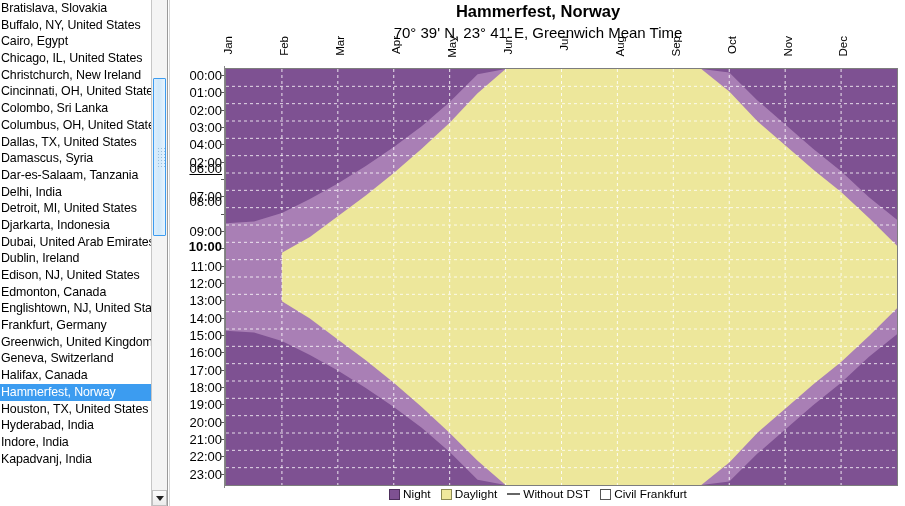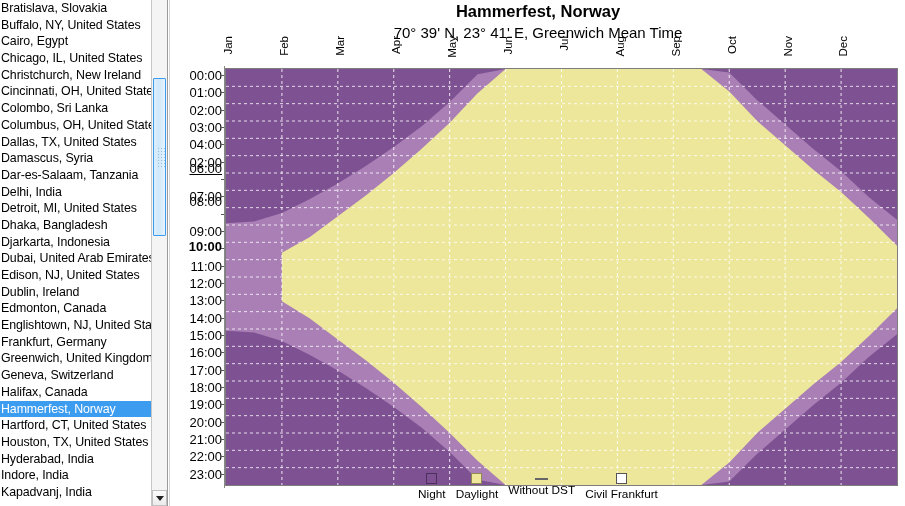--- a/index.html
+++ b/index.html
@@ -122,21 +122,21 @@
   #y-axis-line{
     position:absolute;left:54px;top:66px;width:1px;height:422px;background:#888;
   }
 
   
   #legend{
     position:absolute;left:0;bottom:5px;width:736px;
     display:flex;justify-content:center;align-items:center;
     gap:10px;font-size:11.8px;color:#000;
   }
-  .leg-item{display:flex;align-items:center;gap:3px;white-space:nowrap;flex-direction:column;}
+  .leg-item{display:flex;align-items:center;gap:3px;white-space:nowrap;}
   .sw{width:11px;height:11px;border:1px solid #333;box-sizing:border-box;display:inline-block;}
   .sw-night{background:#7E5192;border-color:#4d2f5c;}
   .sw-day{background:#EFE89C;border-color:#8d8a52;}
   .sw-twi{background:#ffffff;border-color:#555;}
   .sw-dst{
     width:13px;height:0;border:0;border-top:2px solid #666;display:inline-block;
     position:relative;top:0px;
   }
 </style>
 </head>
@@ -152,33 +152,31 @@
         <li class="city-item">Chicago, IL, United States</li>
         <li class="city-item">Christchurch, New Ireland</li>
         <li class="city-item">Cincinnati, OH, United States</li>
         <li class="city-item">Colombo, Sri Lanka</li>
         <li class="city-item">Columbus, OH, United States</li>
         <li class="city-item">Dallas, TX, United States</li>
         <li class="city-item">Damascus, Syria</li>
         <li class="city-item">Dar-es-Salaam, Tanzania</li>
         <li class="city-item">Delhi, India</li>
         <li class="city-item">Detroit, MI, United States</li>
-        <li class="city-item">Dhaka, Bangladesh</li>
         <li class="city-item">Djarkarta, Indonesia</li>
         <li class="city-item">Dubai, United Arab Emirates</li>
+        <li class="city-item">Dublin, Ireland</li>
         <li class="city-item">Edison, NJ, United States</li>
-        <li class="city-item">Dublin, Ireland</li>
         <li class="city-item">Edmonton, Canada</li>
         <li class="city-item">Englishtown, NJ, United States</li>
         <li class="city-item">Frankfurt, Germany</li>
         <li class="city-item">Greenwich, United Kingdom</li>
         <li class="city-item">Geneva, Switzerland</li>
         <li class="city-item">Halifax, Canada</li>
         <li class="city-item selected">Hammerfest, Norway</li>
-        <li class="city-item">Hartford, CT, United States</li>
         <li class="city-item">Houston, TX, United States</li>
         <li class="city-item">Hyderabad, India</li>
         <li class="city-item">Indore, India</li>
         <li class="city-item">Kapadvanj, India</li>
       </ul>
 
     <div id="city-scrollbar">
       <div id="sb-track">
         <div id="sb-thumb">
           <div id="sb-grip"></div>

